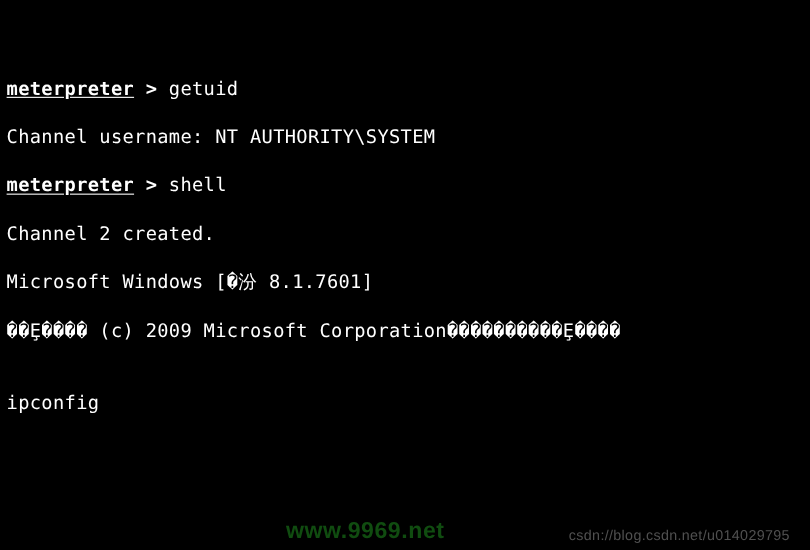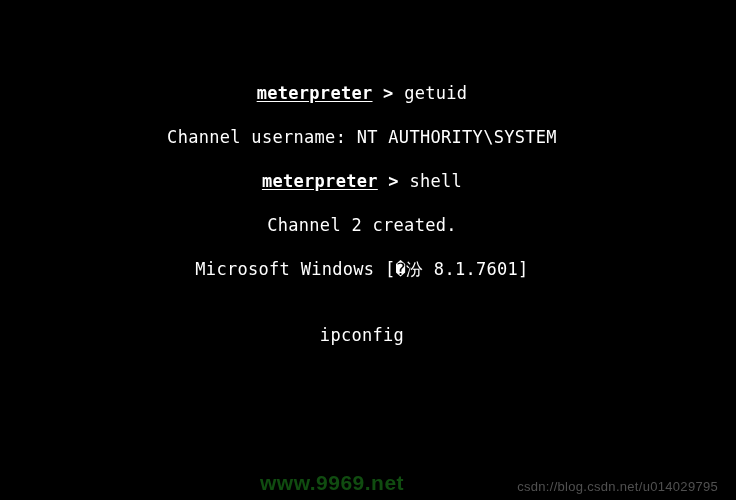--- a/index.html
+++ b/index.html
@@ -11,26 +11,25 @@
     overflow: hidden;
   }
   .terminal {
     width: 724px;
     height: 500px;
     background: #000000;
     color: #ffffff;
     font-family: "DejaVu Sans Mono", "Liberation Mono", "Consolas", monospace;
     font-size: 17px;
     line-height: 22px;
-    padding: 16px 6px;
+    padding: 4px 6px;
     box-sizing: border-box;
     position: relative;
     white-space: pre;
     letter-spacing: 0.3px;
-    text-align: center;
   }
   .line {
     display: block;
     white-space: pre;
   }
   .prompt {
     text-decoration: underline;
     text-underline-offset: 2px;
     font-weight: 600;
   }
@@ -70,20 +69,21 @@
 </head>
 <body>
 
 <div class="terminal">
   <div class="content">
 <span class="line"><span class="prompt">meterpreter</span><span class="gt"> &gt; </span><span class="cmd">getuid</span></span>
 <span class="line">Channel username: NT AUTHORITY\SYSTEM</span>
 <span class="line"><span class="prompt">meterpreter</span><span class="gt"> &gt; </span><span class="cmd">shell</span></span>
 <span class="line">Channel 2 created.</span>
 <span class="line">Microsoft Windows [�汾 8.1.7601]</span>
+<span class="line">��Ȩ���� (c) 2009 Microsoft Corporation����������Ȩ����</span>
 <span class="line"></span>
 <span class="line">ipconfig</span>
 <span class="line"></span>
 
 <span class="line"></span>
 <span class="line"></span>
 
 <span class="line"></span>
 
 

